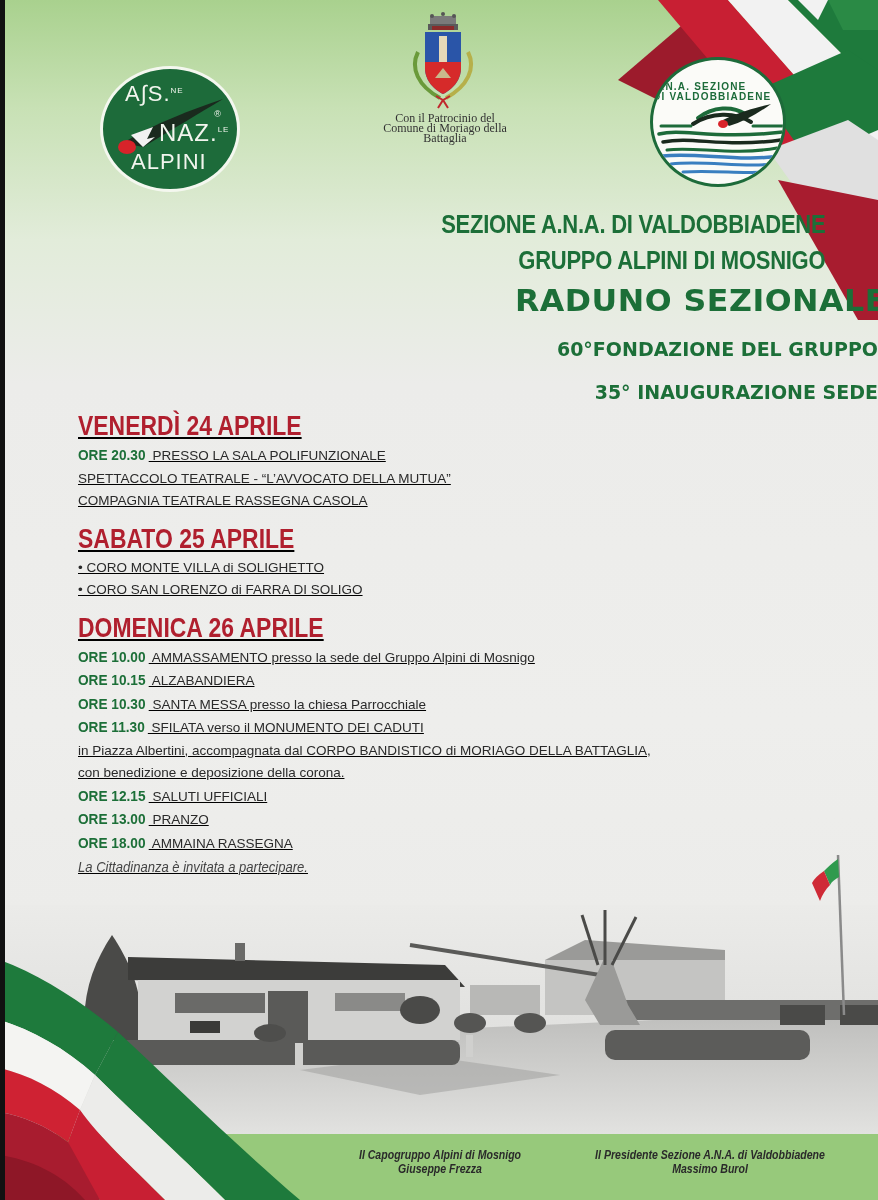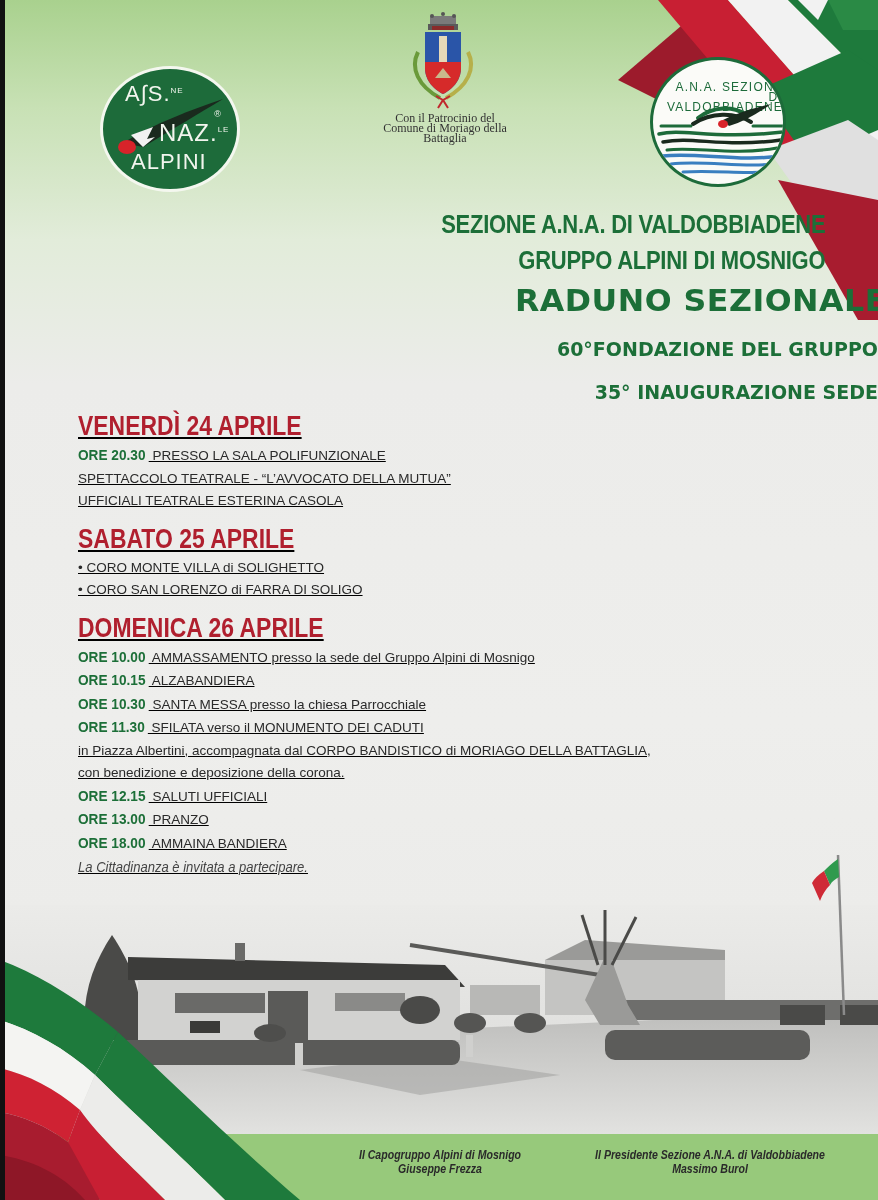--- a/index.html
+++ b/index.html
@@ -33,22 +33,22 @@
     .crest-caption {
       position: absolute; left: 370px; top: 113px; width: 150px; text-align: center;
       font-family: "Liberation Serif", serif; font-size: 12px; color: #333; line-height: 10px; z-index: 5;
     }
 
     .logo-sez {
       position: absolute; left: 650px; top: 57px; width: 136px; height: 130px;
       border-radius: 50%; background: #fbfbf8; border: 3px solid #1d6b3a; z-index: 5; overflow: hidden;
     }
     .logo-sez .s1 {
-      position: absolute; left: 0; top: 22px; width: 100%; text-align: right;
-      font-size: 12px; letter-spacing: 1.2px; color: #1d6b3a; line-height: 10px; font-weight: normal;
+      position: absolute; left: 0; top: 22px; width: 100%; text-align: left;
+      font-size: 10px; letter-spacing: 1.2px; color: #1d6b3a; line-height: 10px; font-weight: bold;
     }
     .logo-sez svg { position: absolute; left: 0; top: 0; }
 
     
     .headings { position: absolute; left: 0; top: 206px; width: 878px; text-align: right; color: #1c6f38; z-index: 4; }
     .h-sub {
       font-family: "Liberation Sans", sans-serif; font-weight: bold; font-size: 25px; line-height: 36px;
       transform: scaleX(0.88); letter-spacing: -0.3px;
     }
     .h-main { font-family: "DejaVu Sans", sans-serif; font-weight: bold; font-size: 31px; line-height: 44px; letter-spacing: 0.5px; transform: scaleX(1.02); }
@@ -160,40 +160,40 @@
   <div class="h-line">60°FONDAZIONE DEL GRUPPO</div>
   <div class="h-line">35°  INAUGURAZIONE SEDE</div>
 </div>
 
 <div class="program">
 
   <div class="block">
     <div class="day">VENERDÌ 24 APRILE</div>
     <div class="line"><span class="time">ORE 20.30</span><span>  PRESSO LA SALA POLIFUNZIONALE</span></div>
     <div class="line">SPETTACCOLO TEATRALE - “L’AVVOCATO DELLA MUTUA”</div>
-    <div class="line">UFFICIALI TEATRALE ESTERINA CASOLA</div>
+    <div class="line">COMPAGNIA TEATRALE RASSEGNA CASOLA</div>
   </div>
 
   <div class="block">
     <div class="day">SABATO 25 APRILE</div>
     <div class="line">• CORO MONTE VILLA di SOLIGHETTO</div>
     <div class="line">• CORO SAN LORENZO di FARRA DI SOLIGO</div>
   </div>
 
   <div class="block">
     <div class="day">DOMENICA 26 APRILE</div>
     <div class="line"><span class="time">ORE 10.00</span><span> AMMASSAMENTO presso la sede del Gruppo Alpini di Mosnigo</span></div>
     <div class="line"><span class="time">ORE 10.15</span><span> ALZABANDIERA</span></div>
     <div class="line"><span class="time">ORE 10.30</span><span> SANTA MESSA presso la chiesa Parrocchiale</span></div>
     <div class="line"><span class="time">ORE 11.30</span><span> SFILATA verso il MONUMENTO DEI CADUTI</span></div>
     <div class="line">in Piazza Albertini, accompagnata dal CORPO BANDISTICO di MORIAGO DELLA BATTAGLIA,</div>
     <div class="line">con benedizione e deposizione della corona.</div>
     <div class="line"><span class="time">ORE 12.15</span><span> SALUTI UFFICIALI</span></div>
     <div class="line"><span class="time">ORE 13.00</span><span> PRANZO</span></div>
-    <div class="line"><span class="time">ORE 18.00</span><span> AMMAINA BANDIERA</span></div>
+    <div class="line"><span class="time">ORE 18.00</span><span> AMMAINA RASSEGNA</span></div>
     <div class="invite">La Cittadinanza è invitata a partecipare.</div>
   </div>
 </div>
 
 <svg style="position:absolute;left:810px;top:845px;z-index:4" width="40" height="170" viewBox="0 0 40 170">
   <line x1="28" y1="10" x2="34" y2="170" stroke="#8a8a8a" stroke-width="2.5"></line>
   <path d="M28,14 C22,18 18,22 14,26 L20,40 C22,36 26,34 29,32 Z" fill="#2f9a4e"></path>
   <path d="M14,26 C8,30 4,34 2,38 L10,56 C12,50 16,44 20,40 Z" fill="#cf2a36"></path>
 </svg>
 

